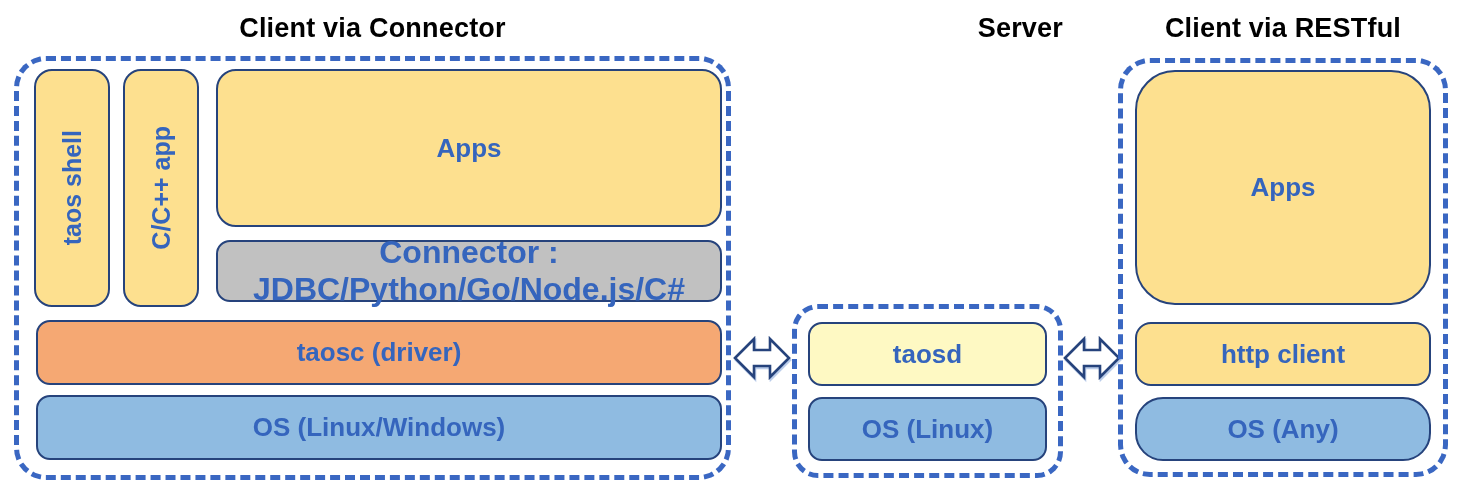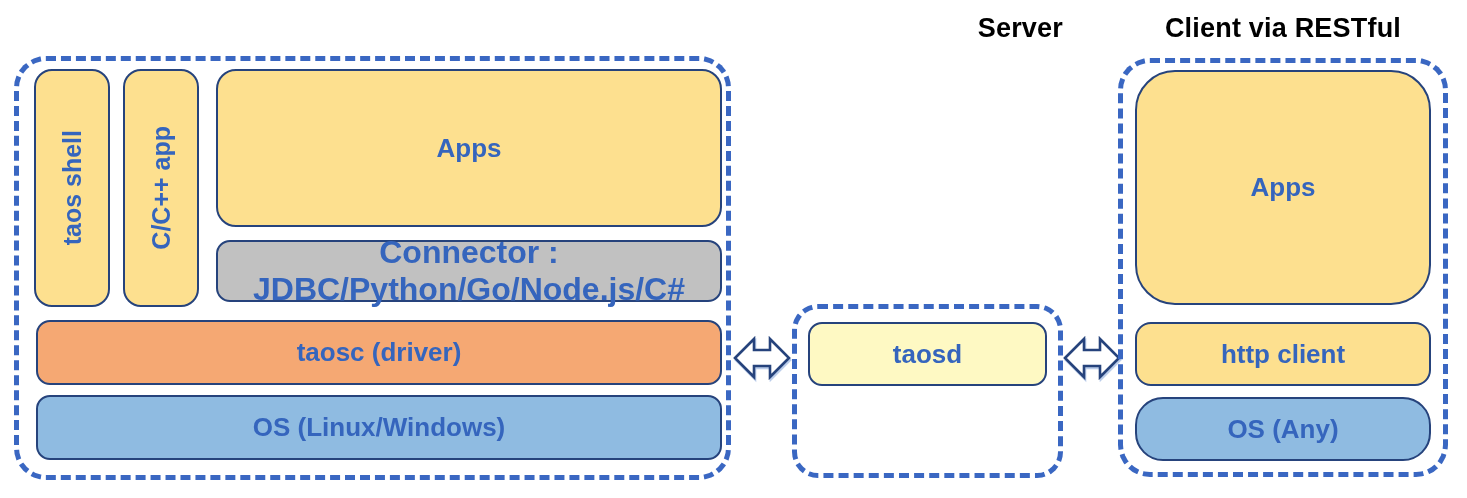--- a/index.html
+++ b/index.html
@@ -83,20 +83,21 @@
     filter: drop-shadow(1.5px 2px 0px #BBCDEA);
   }
   .arrow-1 { left: 733px;  top: 335px; }
   .arrow-2 { left: 1063px; top: 335px; }
 </style>
 </head>
 <body>
 
 <div class="canvas">
 
+  <div class="sec-title t-left">Client via Connector</div>
   <div class="sec-title t-mid">Server</div>
   <div class="sec-title t-right">Client via RESTful</div>
 
   <div class="dashed-group g-left"></div>
 
   <div class="box yellow vertical b-taos-shell">
     <span>taos shell</span>
   </div>
 
   <div class="box yellow vertical b-cpp-app">
@@ -122,20 +123,23 @@
   <svg class="arrow arrow-1" viewBox="0 0 58 46">
     <polygon points="2,23 21,4 21,15 37,15 37,4 56,23 37,42 37,31 21,31 21,42" fill="#ffffff" stroke="#26437C" stroke-width="2.6" stroke-linejoin="miter"></polygon>
   </svg>
 
   <div class="dashed-group g-server"></div>
 
   <div class="box green b-taosd">
     <span>taosd</span>
   </div>
 
+  <div class="box blue b-os-server">
+    <span>OS (Linux)</span>
+  </div>
 
   <svg class="arrow arrow-2" viewBox="0 0 58 46">
     <polygon points="2,23 21,4 21,15 37,15 37,4 56,23 37,42 37,31 21,31 21,42" fill="#ffffff" stroke="#26437C" stroke-width="2.6" stroke-linejoin="miter"></polygon>
   </svg>
 
   <div class="dashed-group g-right"></div>
 
   <div class="box yellow b-apps-rest">
     <span>
       <span>Apps</span><br>

